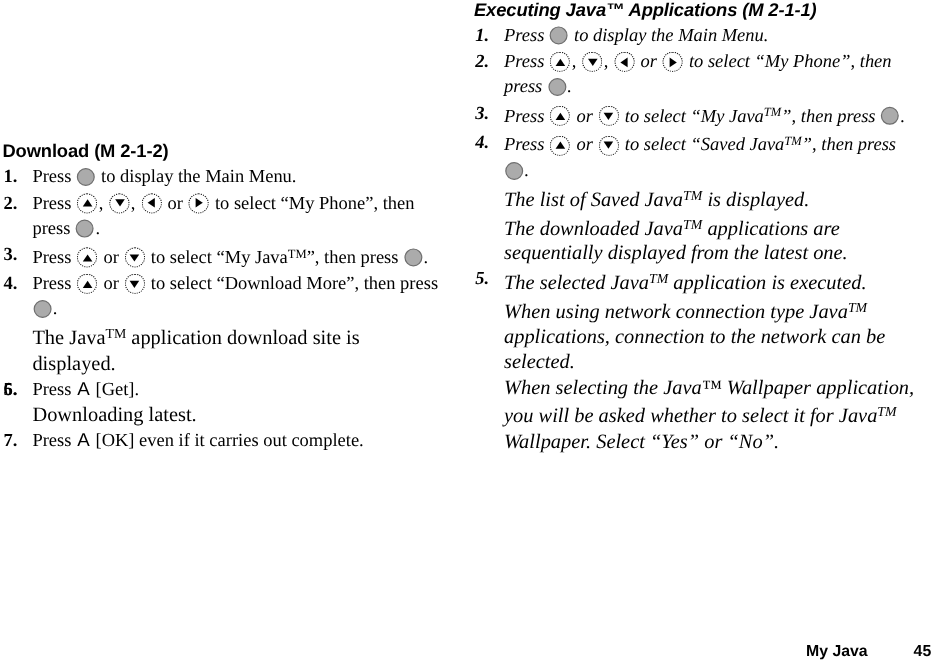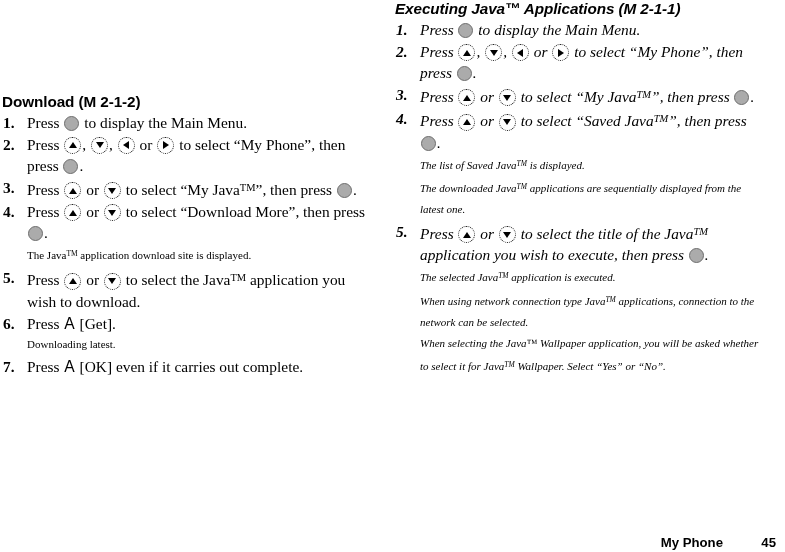--- a/index.html
+++ b/index.html
@@ -71,21 +71,21 @@
     left: 1px;
     top: 0;
     font-weight: bold;
     font-size: 15.4px;
     line-height: 21px;
   }
   .step-body { display: block; }
 
   .note {
     display: block;
-    font-size: 11px;
+    font-size: 17px;
     line-height: 21px;
     margin-top: 0px;
   }
 
   
   .key {
     display: inline-block;
     vertical-align: -3px;
     position: relative;
   }
@@ -194,21 +194,20 @@
             <span class="num">3.</span>
             <span class="step-body">Press <span class="key key-dir up"><span class="tri"></span></span> or <span class="key key-dir down"><span class="tri"></span></span> to select “My Java<span class="tm">TM</span>”, then press <span class="key key-center"></span>.</span>
           </li>
           <li class="step">
             <span class="num">4.</span>
             <span class="step-body">Press <span class="key key-dir up"><span class="tri"></span></span> or <span class="key key-dir down"><span class="tri"></span></span> to select “Download More”, then press <span class="key key-center"></span>.</span>
             <span class="note">The Java<span class="tm">TM</span> application download site is displayed.</span>
           </li>
           <li class="step">
             <span class="num">5.</span>
-            <span class="step-body">Press <span class="key key-dir up"><span class="tri"></span></span> or <span class="key key-dir down"><span class="tri"></span></span> to select the Java<span class="tm">TM</span> application you wish to download.</span>
           </li>
           <li class="step">
             <span class="num">6.</span>
             <span class="step-body">Press <span class="key-soft">A</span> [Get].</span>
             <span class="note">Downloading latest.</span>
           </li>
           <li class="step">
             <span class="num">7.</span>
             <span class="step-body">Press <span class="key-soft">A</span> [OK] even if it carries out complete.</span>
           </li>
@@ -229,24 +228,23 @@
             <span class="num">3.</span>
             <span class="step-body">Press <span class="key key-dir up"><span class="tri"></span></span> or <span class="key key-dir down"><span class="tri"></span></span> to select “My Java<span class="tm">TM</span>”, then press <span class="key key-center"></span>.</span>
           </li>
           <li class="step">
             <span class="num">4.</span>
             <span class="step-body">Press <span class="key key-dir up"><span class="tri"></span></span> or <span class="key key-dir down"><span class="tri"></span></span> to select “Saved Java<span class="tm">TM</span>”, then press <span class="key key-center"></span>.</span>
             <span class="note">The list of Saved Java<span class="tm">TM</span> is displayed.<br>The downloaded Java<span class="tm">TM</span> applications are sequentially displayed from the latest one.</span>
           </li>
           <li class="step">
             <span class="num">5.</span>
-            <span class="step-body">Press <span class="key key-dir up"><span class="tri"></span></span> or <span class="key key-dir down"><span class="tri"></span></span> to select the title of the Java<span class="tm">TM</span> application you wish to execute, then press <span class="key key-center"></span>.</span>
             <span class="note">The selected Java<span class="tm">TM</span> application is executed.<br>When using network connection type Java<span class="tm">TM</span> applications, connection to the network can be selected.<br>When selecting the Java™ Wallpaper application, you will be asked whether to select it for Java<span class="tm">TM</span> Wallpaper. Select “Yes” or “No”.</span>
           </li>
         </ol>
       </div>
     </div>
 
   <div class="footer">
-    <span class="chapter">My Phone</span>
+    <span class="chapter">My Java</span>
     <span class="pageno">45</span>
   </div>
 </div>
 
 </body></html>

